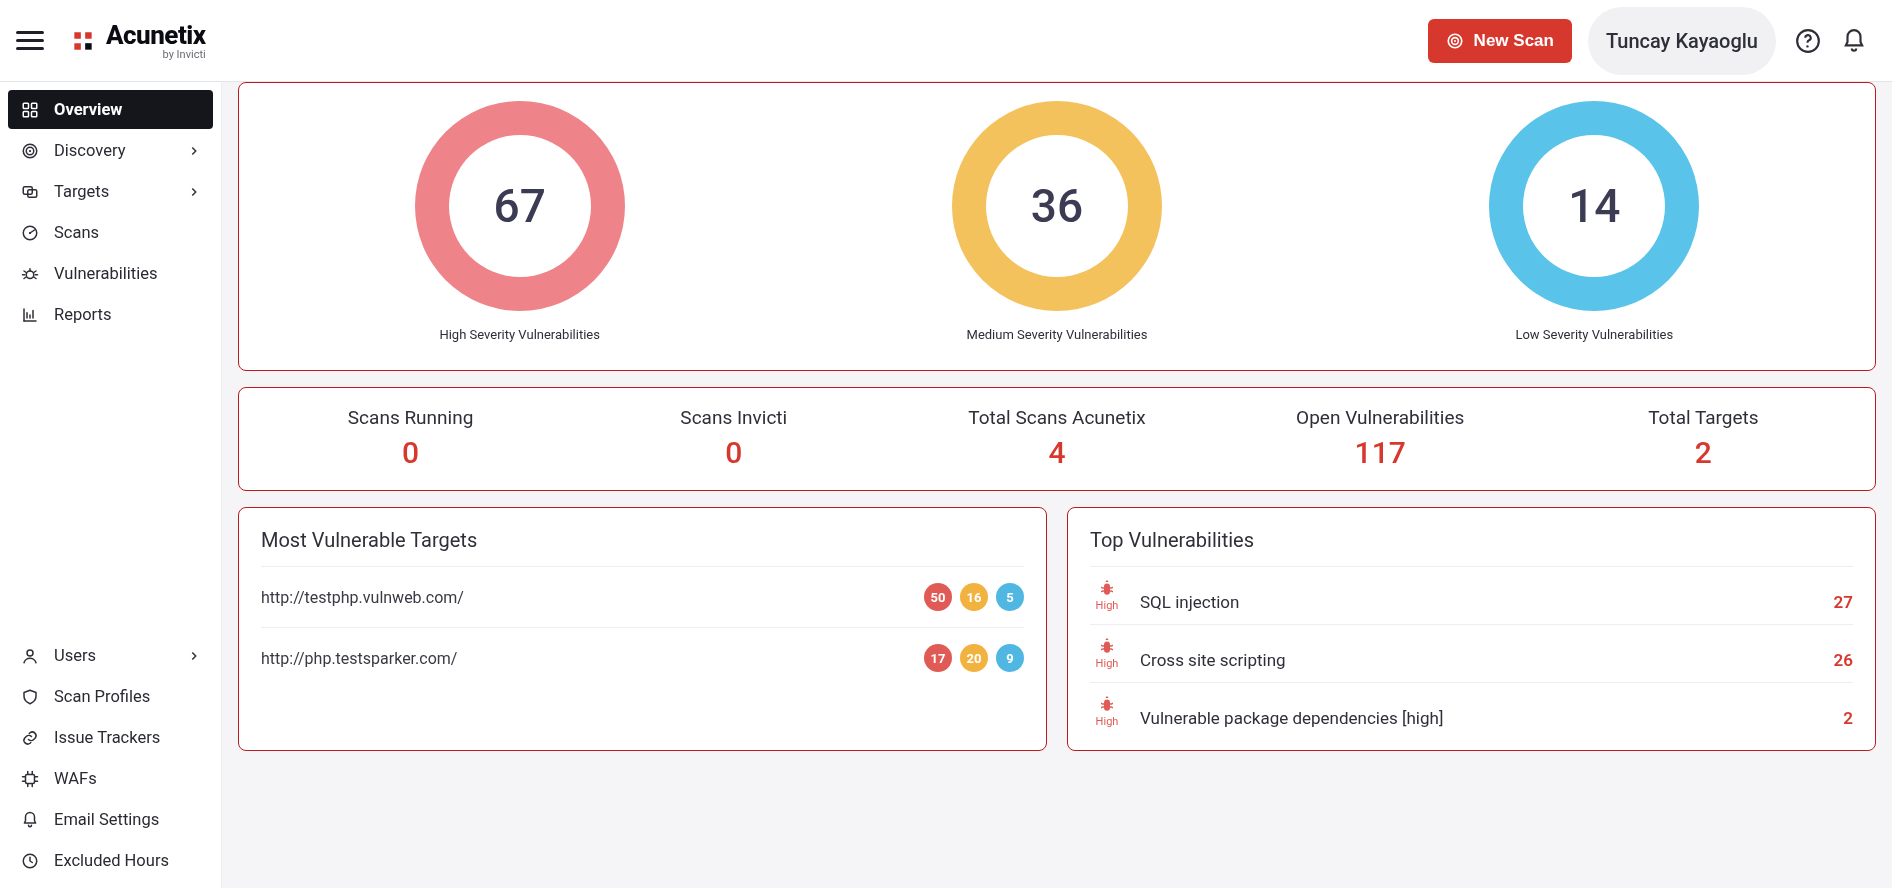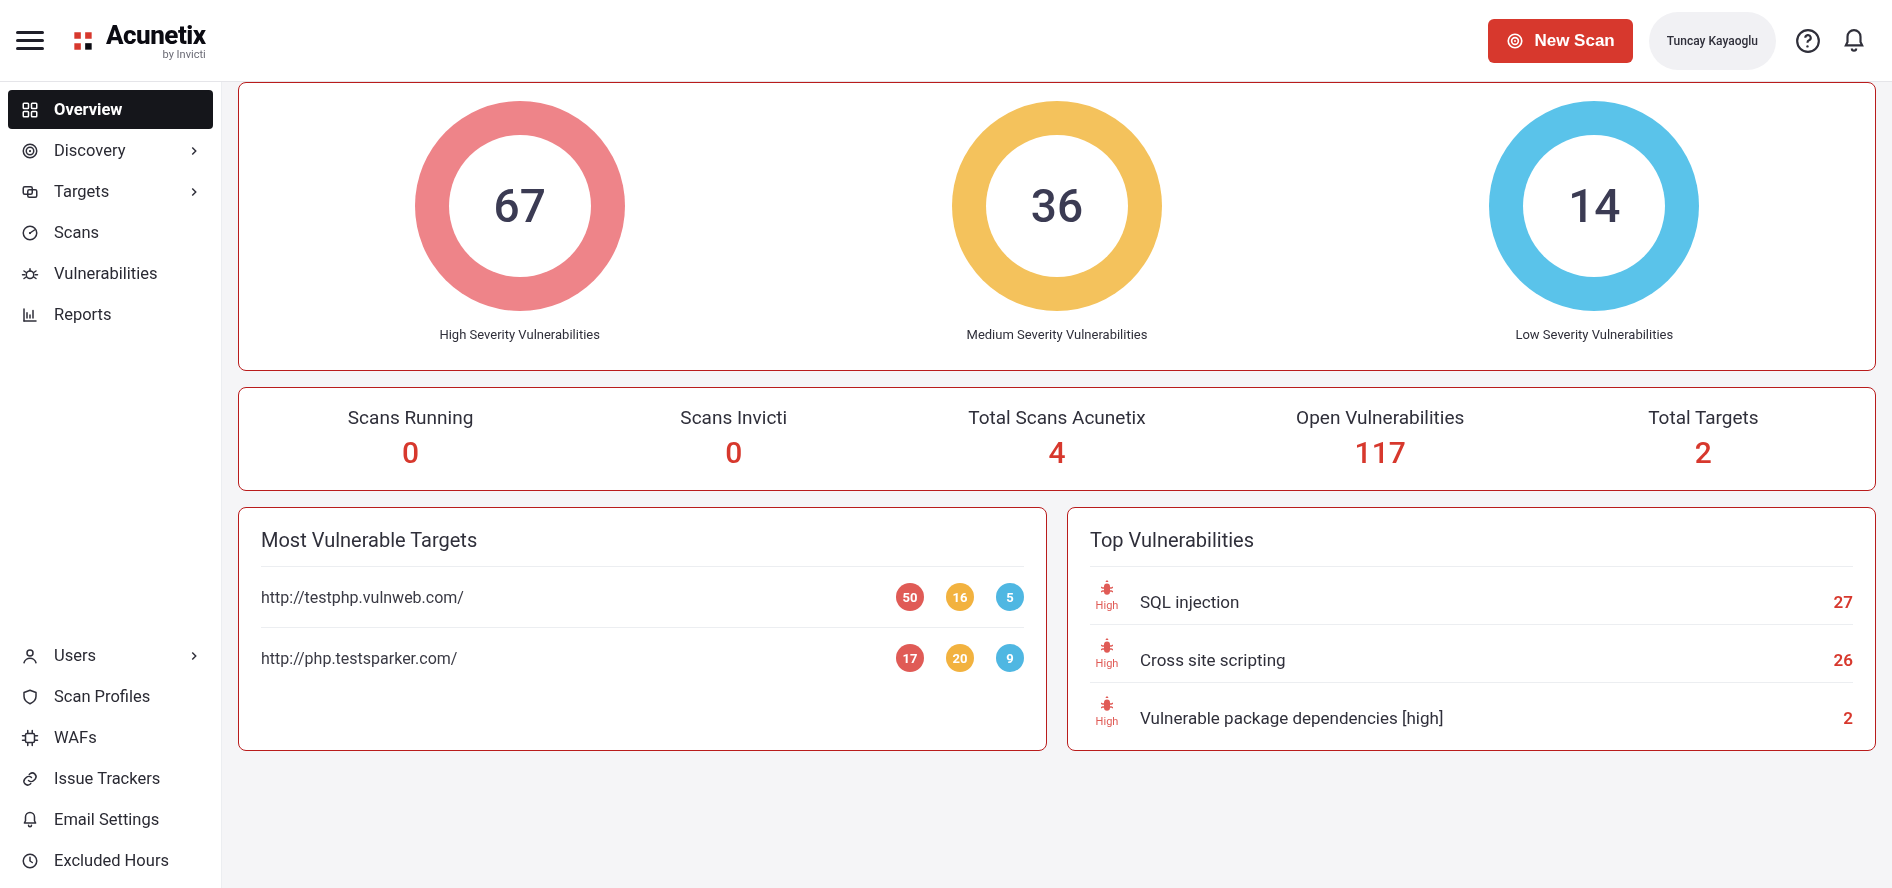--- a/index.html
+++ b/index.html
@@ -20,21 +20,21 @@
   .header-spacer { flex: 1; }
   .btn-new-scan {
     display: inline-flex; align-items: center; gap: 10px;
     background: #d7382d; color: #fff; font-weight: 700;
     border: none; border-radius: 6px; padding: 12px 18px;
     font-size: 17px; cursor: pointer;
   }
   .btn-new-scan .target-icon svg { display: block; }
   .user-chip {
     margin-left: 16px; padding: 22px 18px; border-radius: 999px;
-    background: #f1f1f4; color: #2f2f3a; font-size: 12px; font-weight: 500;
+    background: #f1f1f4; color: #2f2f3a; font-size: 20px; font-weight: 500;
     cursor: pointer;
   }
   .hdr-icon { margin-left: 18px; width: 28px; height: 28px; display: inline-flex; align-items: center; justify-content: center; cursor: pointer; }
   .hdr-icon svg { display: block; }
 
   
   .shell { display: flex; min-height: calc(100vh - 82px); }
   .sidebar { width: 222px; background: #fff; border-right: 1px solid #eceef1; padding: 8px; display: flex; flex-direction: column; }
   .side-top, .side-bottom { display: flex; flex-direction: column; gap: 2px; }
   .side-gap { flex: 1; min-height: 160px; }
@@ -70,21 +70,21 @@
   .stat-label { font-size: 19px; color: #2f2f3a; margin-bottom: 6px; }
   .stat-value { font-size: 30px; font-weight: 500; color: #d7382d; }
 
   
   .cols { display: grid; grid-template-columns: 1fr 1fr; gap: 20px; margin-top: 16px; }
   .section-title { font-size: 20px; color: #2f2f3a; padding: 20px 22px 14px 22px; }
   .list { padding: 0 22px 10px 22px; }
   .row { display: flex; align-items: center; padding: 16px 0; border-top: 1px solid #eceef1; }
   .row:first-child { border-top: 1px solid #eceef1; }
   .row .url { color: #3a3a44; font-size: 16px; }
-  .row .right { margin-left: auto; display: flex; align-items: center; gap: 22px; }
+  .row .right { margin-left: auto; display: flex; align-items: center; gap: 8px; }
 
   .pill { min-width: 28px; height: 28px; padding: 0 6px; border-radius: 999px; color: #fff; font-size: 13px; font-weight: 700; display: inline-flex; align-items: center; justify-content: center; }
   .pill.h { background: #e05b56; }
   .pill.m { background: #f2b23f; }
   .pill.l { background: #4fb7e2; }
 
   .vuln-row { display: flex; align-items: flex-end; padding: 12px 0; border-top: 1px solid #eceef1; gap: 16px; }
   .vuln-mark { display: flex; flex-direction: column; align-items: center; width: 34px; }
   .vuln-mark .bug svg { display: block; }
   .vuln-mark .cap { font-size: 11px; color: #e05b56; margin-top: 2px; }
@@ -241,34 +241,34 @@
           <span class="icon">
             <svg width="18" height="18" viewBox="0 0 24 24" fill="none" stroke="#2f2f3a" stroke-width="2" stroke-linecap="round" stroke-linejoin="round">
               <path d="M12 3l8 3v5c0 5-3.5 8-8 10-4.5-2-8-5-8-10V6z"></path>
             </svg>
           </span>
           <span>Scan Profiles</span>
         </div>
         <div class="nav-item">
           <span class="icon">
             <svg width="18" height="18" viewBox="0 0 24 24" fill="none" stroke="#2f2f3a" stroke-width="2" stroke-linecap="round" stroke-linejoin="round">
+              <path d="M10 14a5 5 0 0 0 7 0l2-2a5 5 0 0 0-7-7l-1 1"></path>
+              <path d="M14 10a5 5 0 0 0-7 0l-2 2a5 5 0 0 0 7 7l1-1"></path>
+            </svg>
+          </span>
+          <span>Issue Trackers</span>
+        </div>
+        <div class="nav-item">
+          <span class="icon">
+            <svg width="18" height="18" viewBox="0 0 24 24" fill="none" stroke="#2f2f3a" stroke-width="2" stroke-linecap="round" stroke-linejoin="round">
               <rect x="6" y="6" width="12" height="12" rx="2"></rect>
               <path d="M9 2v3M15 2v3M9 19v3M15 19v3M2 9h3M2 15h3M19 9h3M19 15h3"></path>
             </svg>
           </span>
           <span>WAFs</span>
-        </div>
-        <div class="nav-item">
-          <span class="icon">
-            <svg width="18" height="18" viewBox="0 0 24 24" fill="none" stroke="#2f2f3a" stroke-width="2" stroke-linecap="round" stroke-linejoin="round">
-              <path d="M10 14a5 5 0 0 0 7 0l2-2a5 5 0 0 0-7-7l-1 1"></path>
-              <path d="M14 10a5 5 0 0 0-7 0l-2 2a5 5 0 0 0 7 7l1-1"></path>
-            </svg>
-          </span>
-          <span>Issue Trackers</span>
         </div>
         <div class="nav-item">
           <span class="icon">
             <svg width="18" height="18" viewBox="0 0 24 24" fill="none" stroke="#2f2f3a" stroke-width="2" stroke-linecap="round" stroke-linejoin="round">
               <path d="M6 8a6 6 0 1 1 12 0v5l1.5 3H4.5L6 13z"></path>
               <path d="M10 19a2 2 0 0 0 4 0"></path>
             </svg>
           </span>
           <span>Email Settings</span>
         </div>

